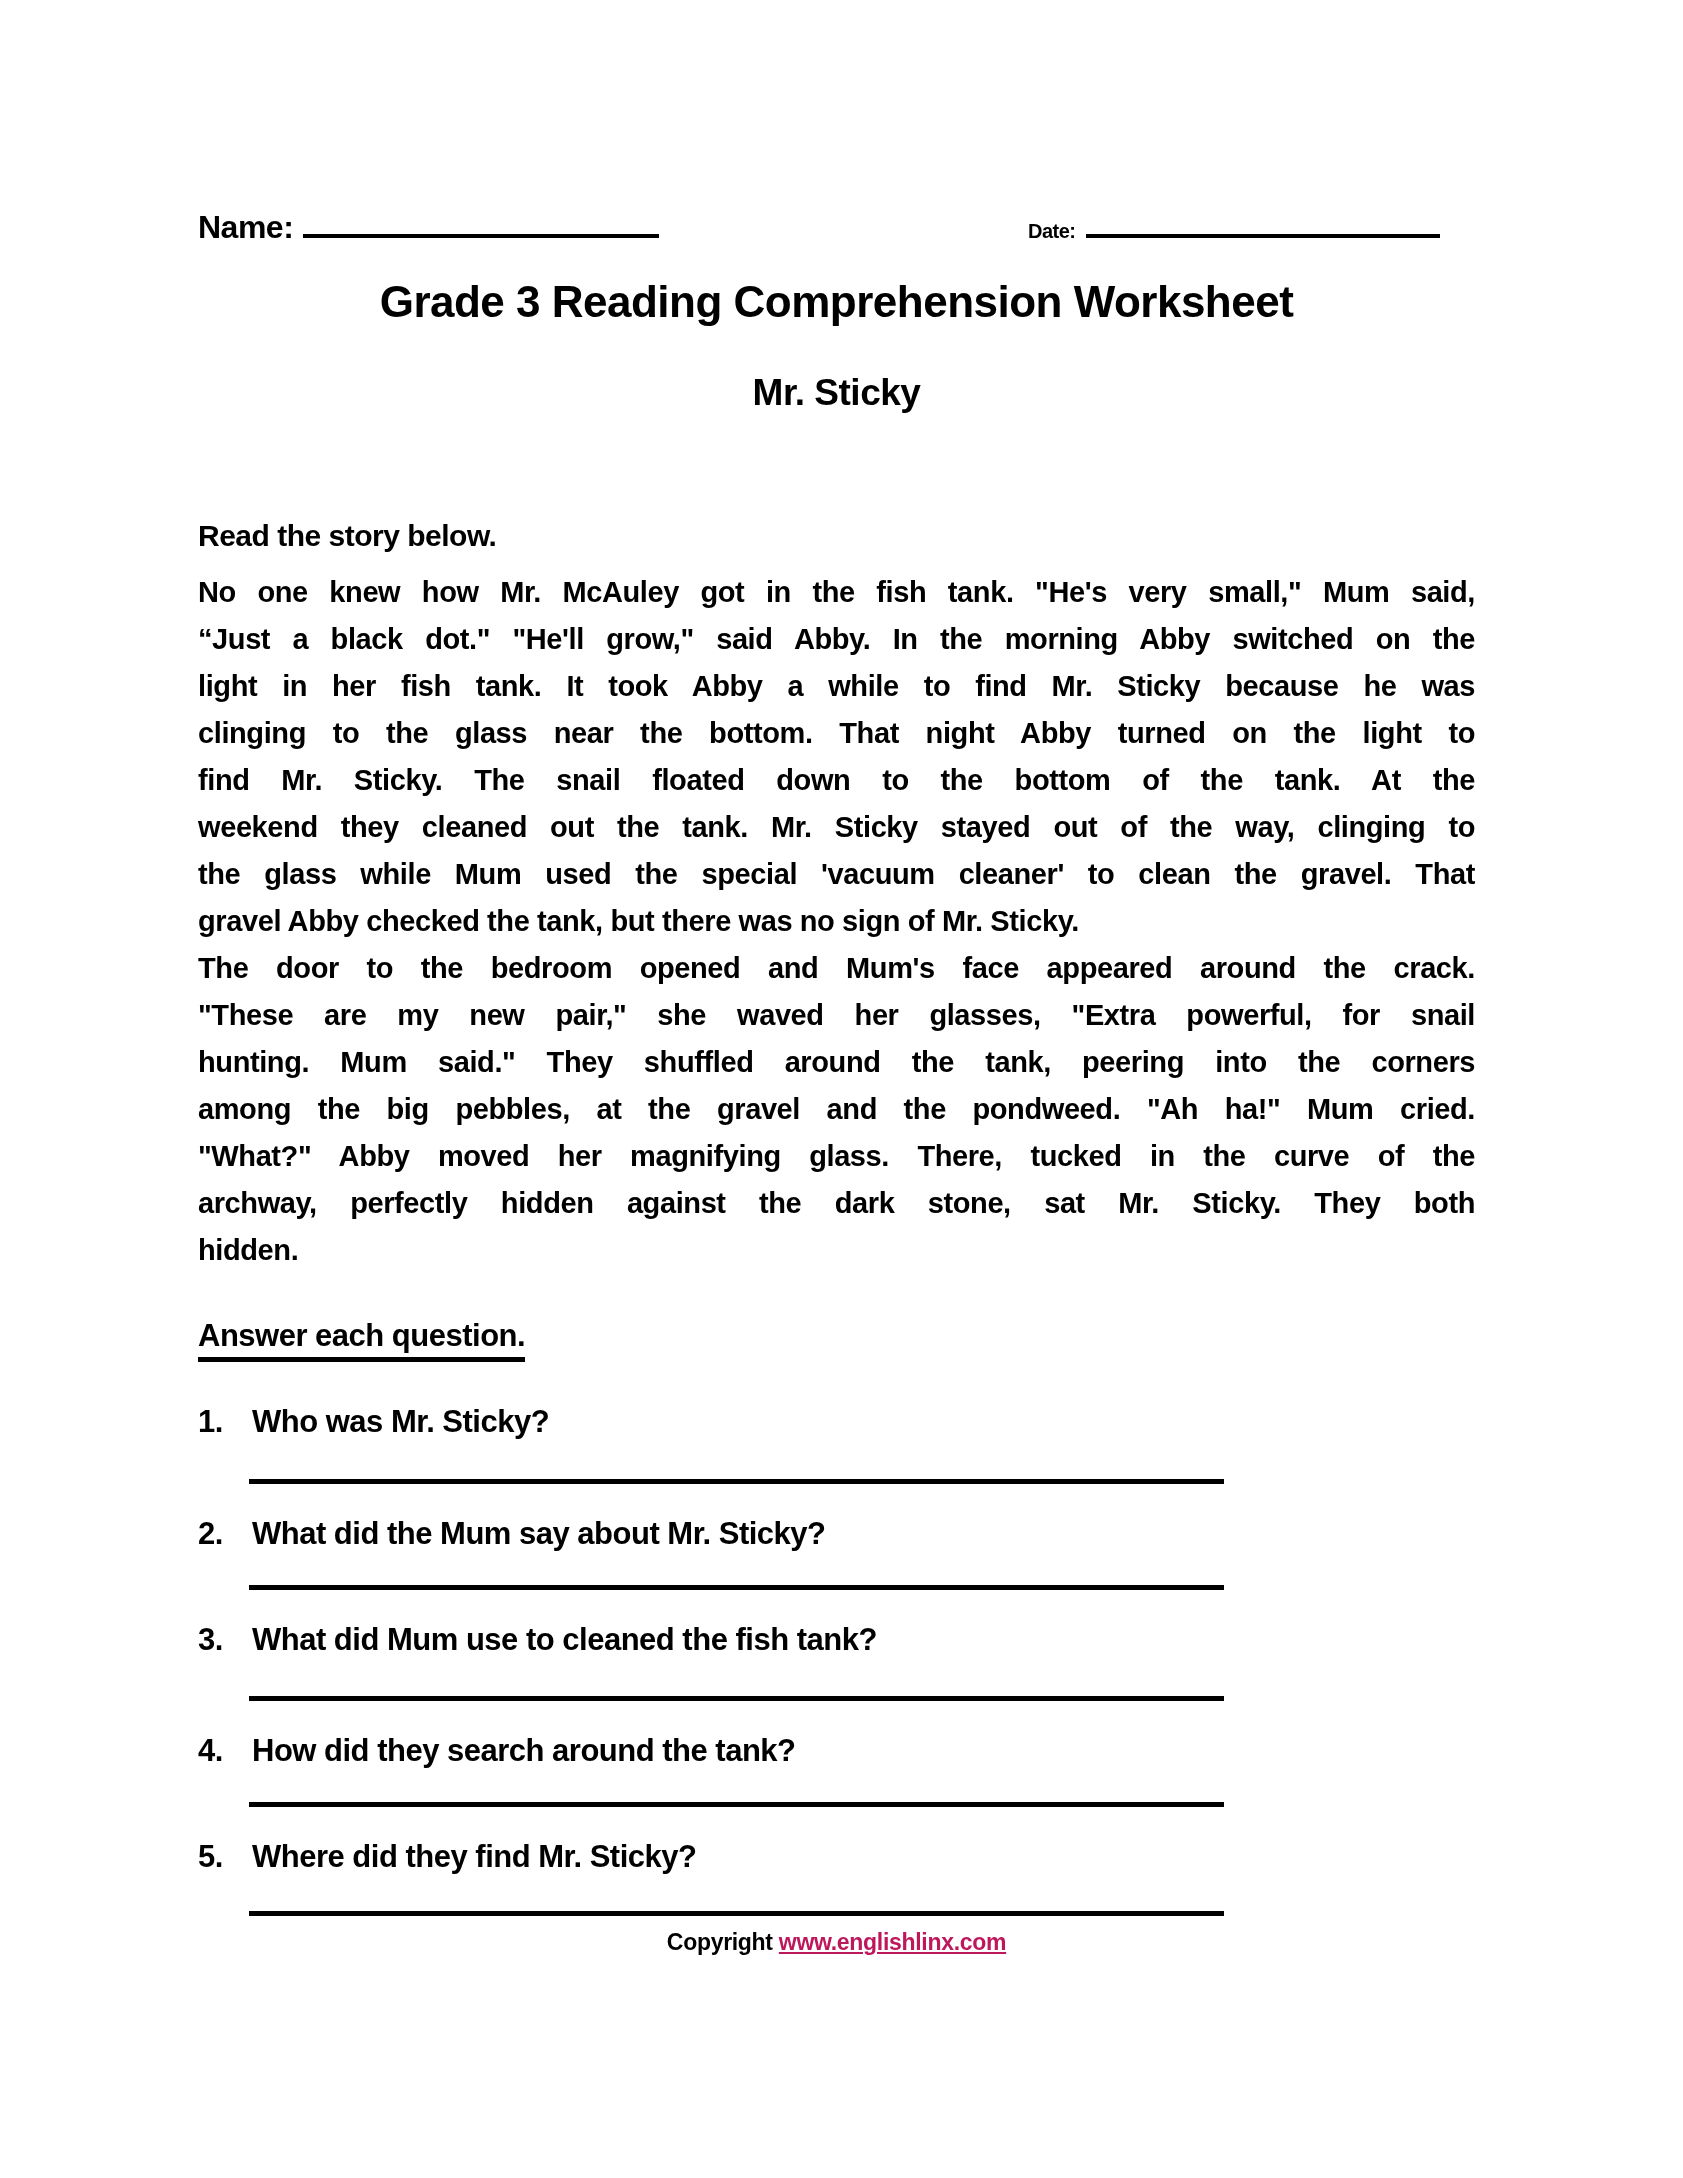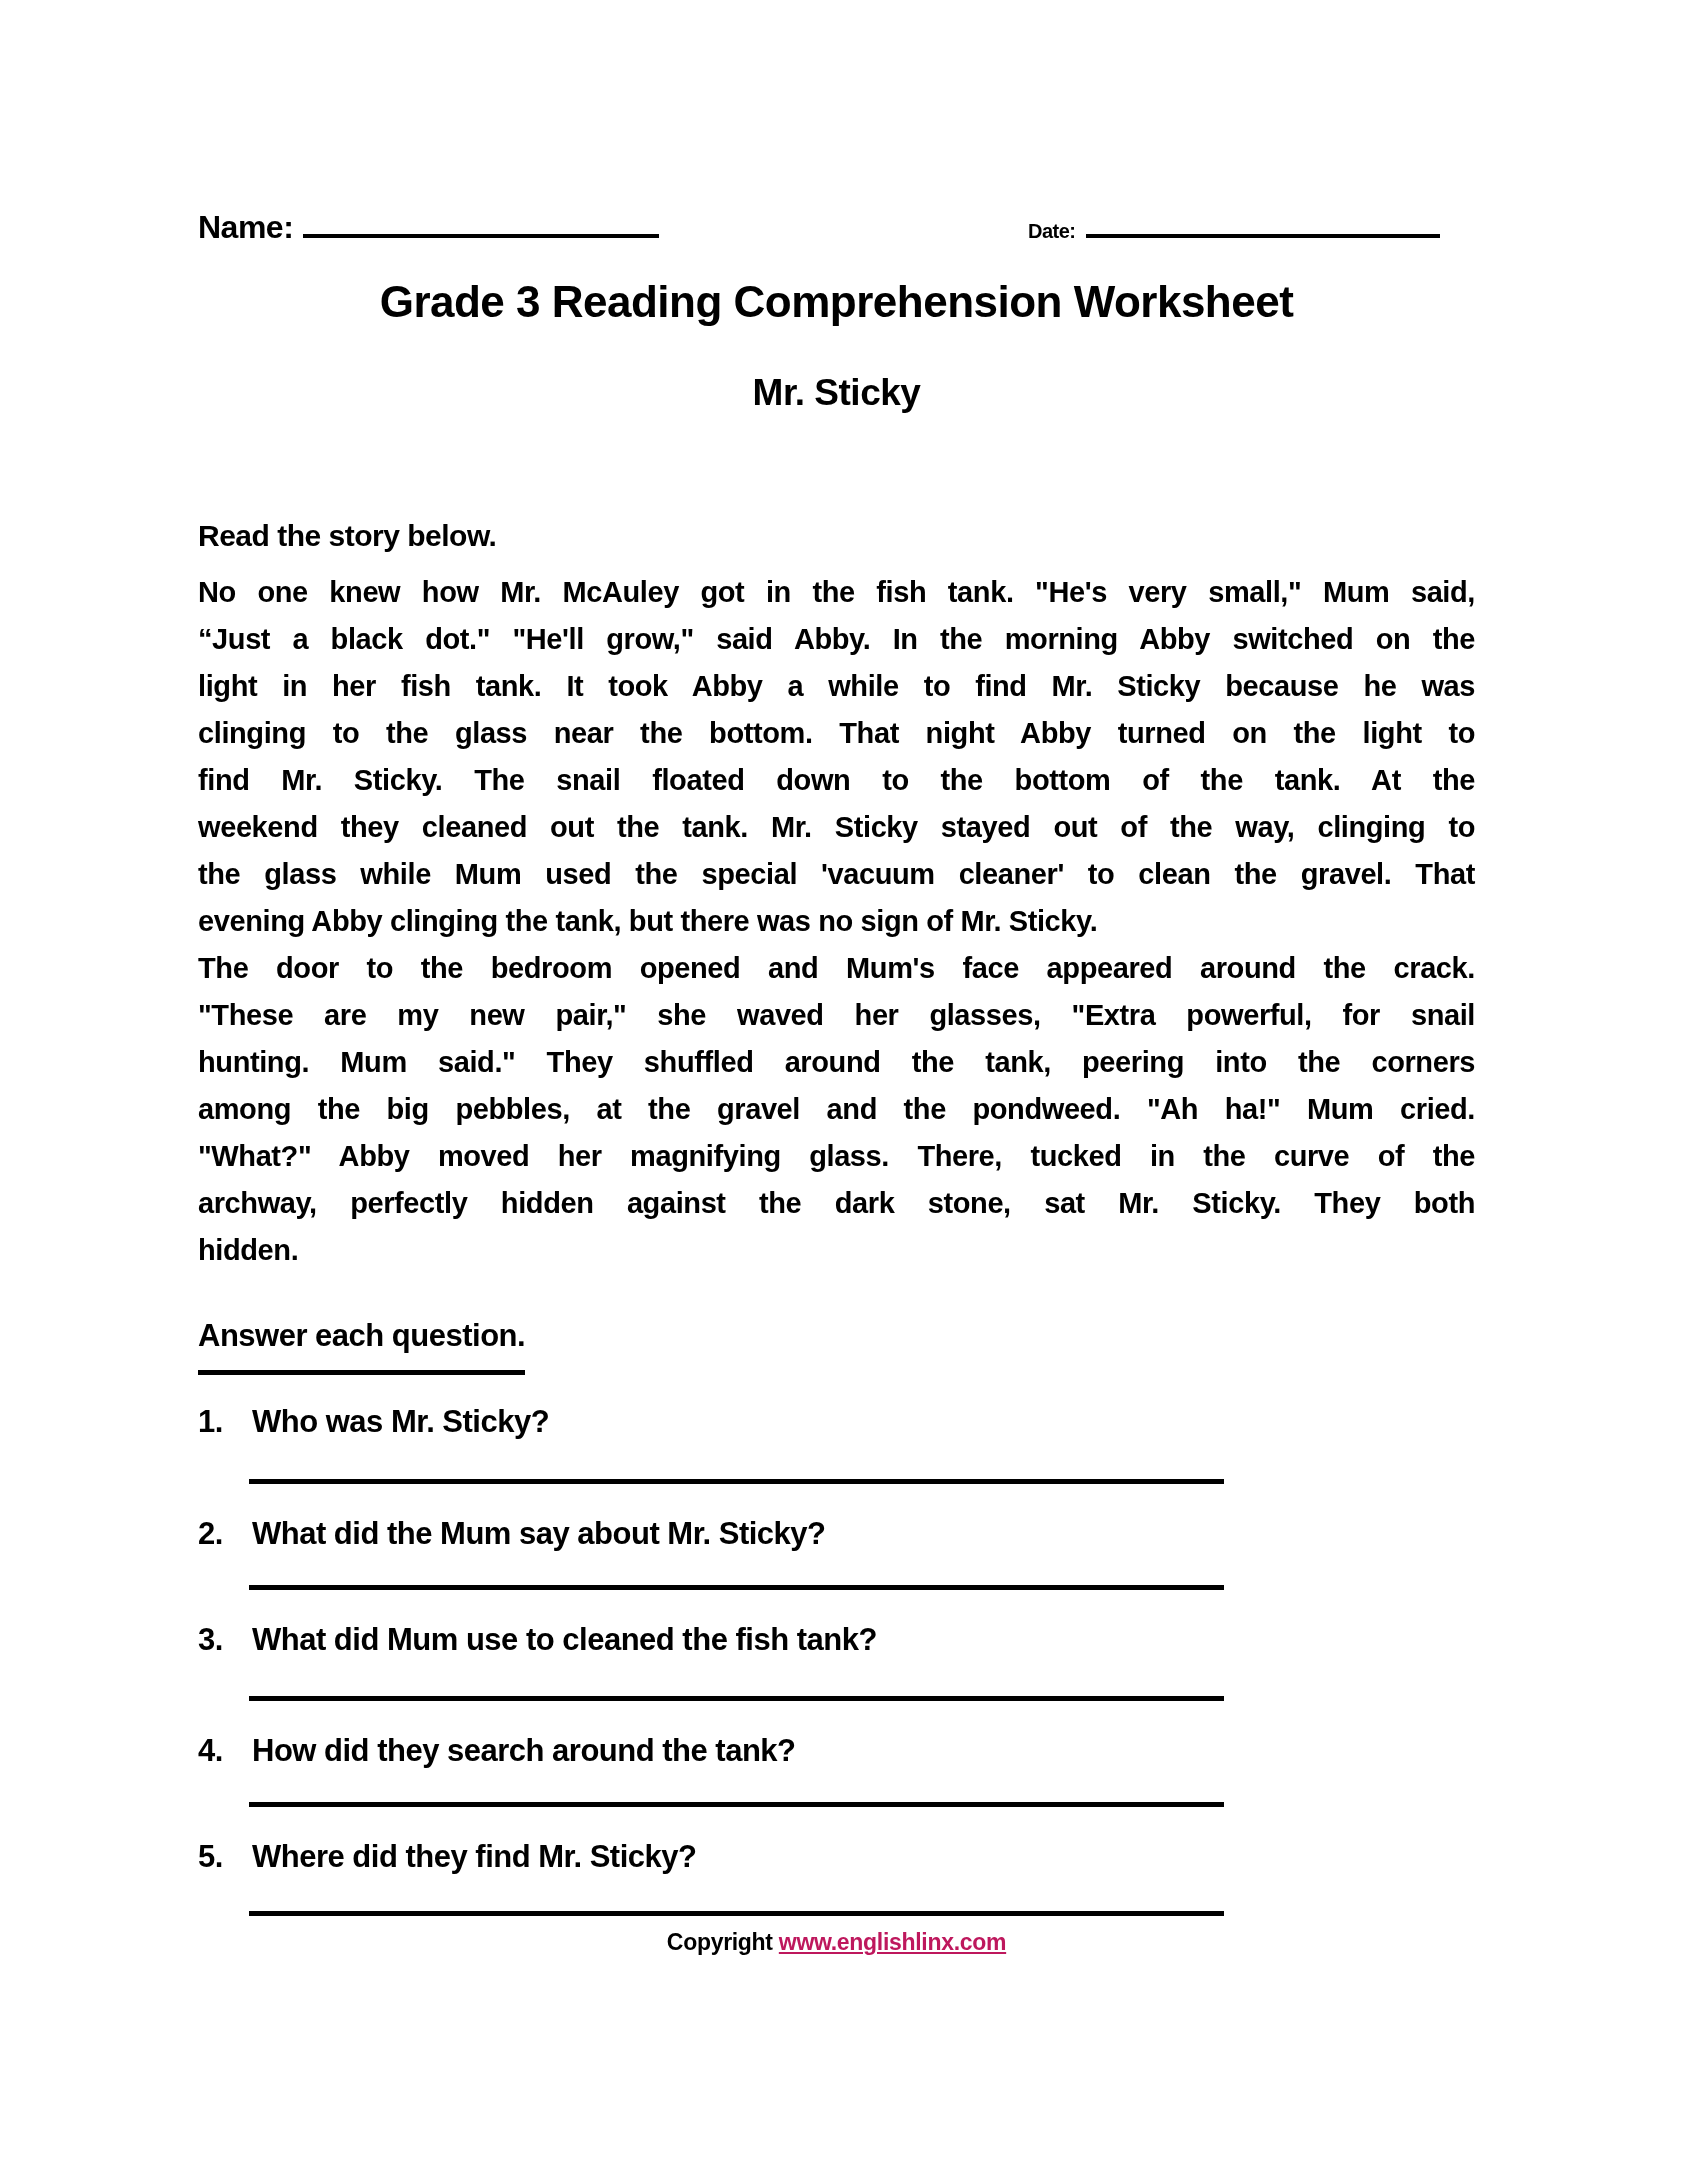--- a/index.html
+++ b/index.html
@@ -30,21 +30,21 @@
     height:47px;line-height:47px;
     letter-spacing:-0.4px;
     white-space:nowrap;
     text-align:justify;
     text-align-last:justify;
     overflow:visible;
   }
   .story-line.para-end{text-align-last:left;}
   
   .questions-heading{position:absolute;top:1318px;left:198px;font-size:31px;letter-spacing:-0.5px;}
-  .questions-heading .u{border-bottom:5px solid #000;padding-bottom:16px;display:inline-block;text-align:right;}
+  .questions-heading .u{border-bottom:5px solid #000;padding-bottom:3px;display:inline-block;text-align:right;}
   .question{position:absolute;left:198px;font-size:31px;letter-spacing:-0.5px;display:flex;white-space:nowrap;}
   .q-num{display:inline-block;width:54px;}
   .q1{top:1404px}.q2{top:1516px}.q3{top:1622px}.q4{top:1733px}.q5{top:1839px}
   .answer-line{position:absolute;left:249px;width:975px;border-top:5px solid #000;height:0;}
   .a1{top:1479px}.a2{top:1585px}.a3{top:1696px}.a4{top:1802px}.a5{top:1911px}
   
   .footer{position:absolute;top:1929px;left:198px;width:1277px;text-align:center;font-size:23px;letter-spacing:-0.3px;}
   .footer a{color:#be185d;text-decoration:underline;cursor:pointer;}
 </style>
 </head>
@@ -64,21 +64,21 @@
 
   <div class="read-heading">Read the story below.</div>
   <div class="story">
     <div class="story-line">No one knew how Mr. McAuley got in the fish tank. "He's very small," Mum said,</div>
     <div class="story-line">“Just a black dot." "He'll grow," said Abby. In the morning Abby switched on the</div>
     <div class="story-line">light in her fish tank. It took Abby a while to find Mr. Sticky because he was</div>
     <div class="story-line">clinging to the glass near the bottom. That night Abby turned on the light to</div>
     <div class="story-line">find Mr. Sticky. The snail floated down to the bottom of the tank. At the</div>
     <div class="story-line">weekend they cleaned out the tank. Mr. Sticky stayed out of the way, clinging to</div>
     <div class="story-line">the glass while Mum used the special 'vacuum cleaner' to clean the gravel. That</div>
-    <div class="story-line para-end">evening Abby clinging the tank, but there was no sign of Mr. Sticky.</div>
+    <div class="story-line para-end">gravel Abby checked the tank, but there was no sign of Mr. Sticky.</div>
     <div class="story-line">The door to the bedroom opened and Mum's face appeared around the crack.</div>
     <div class="story-line">"These are my new pair," she waved her glasses, "Extra powerful, for snail</div>
     <div class="story-line">hunting. Mum said." They shuffled around the tank, peering into the corners</div>
     <div class="story-line">among the big pebbles, at the gravel and the pondweed. "Ah ha!" Mum cried.</div>
     <div class="story-line">"What?" Abby moved her magnifying glass. There, tucked in the curve of the</div>
     <div class="story-line">archway, perfectly hidden against the dark stone, sat Mr. Sticky. They both</div>
     <div class="story-line para-end">hidden.</div>
   </div>
 
   <div class="questions-heading">

